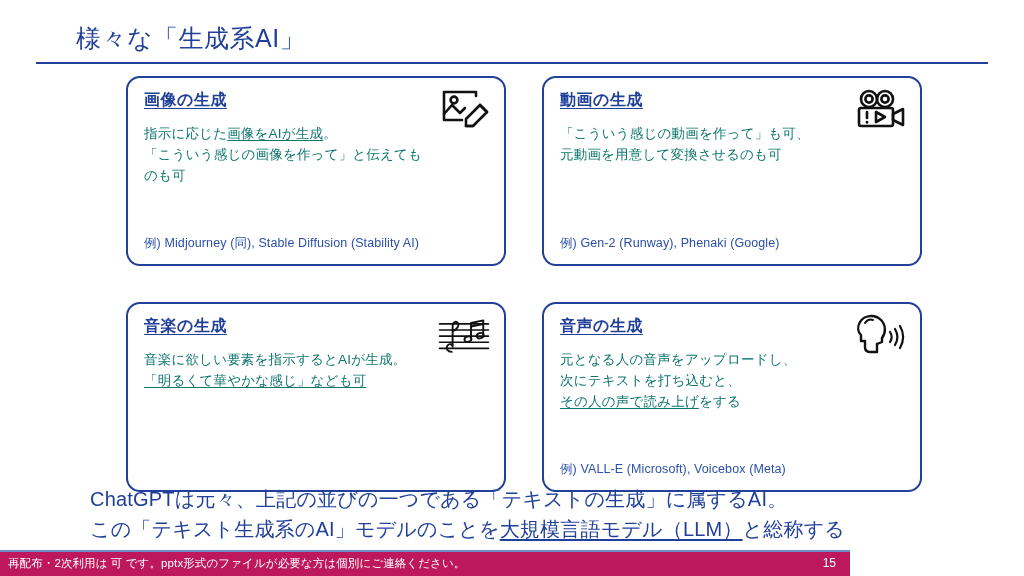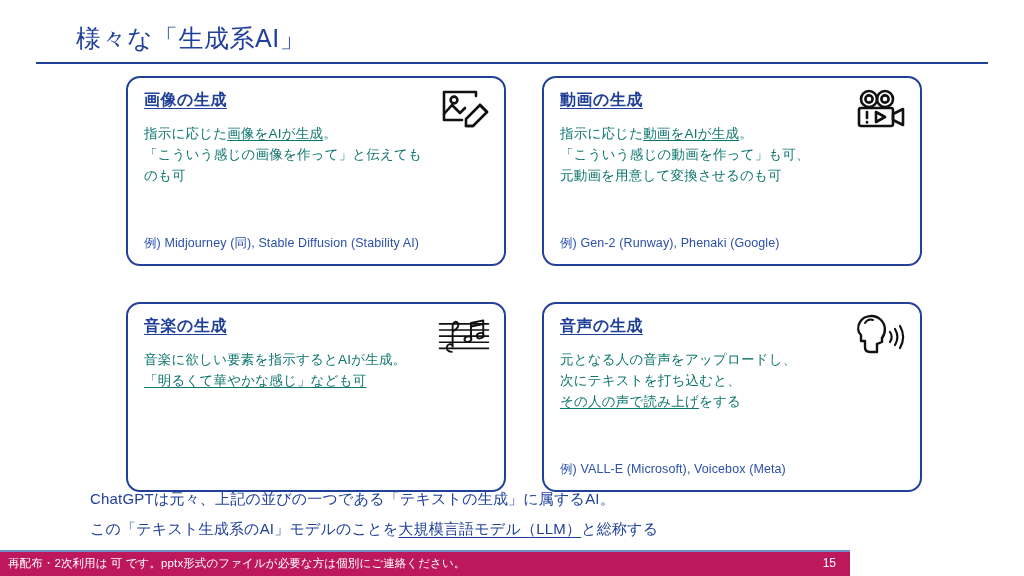--- a/index.html
+++ b/index.html
@@ -103,21 +103,21 @@
   .card-icon svg { display: block; width: 100%; height: 100%; }
 
   
   #summary {
     position: absolute;
     left: 90px;
     top: 484px;
     width: 860px;
   }
   .summary-line {
-    font-size: 15px;
+    font-size: 20px;
     line-height: 30px;
     color: #21409a;
     white-space: nowrap;
     letter-spacing: 0.2px;
   }
   .summary-line .u {
     text-decoration: underline;
     text-underline-offset: 3px;
   }
 
@@ -185,21 +185,20 @@
         <circle cx="33" cy="13" r="3.6"></circle>
         <rect x="7" y="22" width="34" height="18" rx="2"></rect>
         <path d="M41 28 L51 23 L51 39 L41 34 Z"></path>
         <path d="M15 26 L15 32"></path>
         <path d="M15 36 L15 36.5"></path>
         <path d="M24 26 L33 31 L24 36 Z"></path>
       </svg>
     </span>
     <div class="card-heading">動画の生成</div>
     <div class="card-body">
-      <div class="body-line"><span>指示に応じた</span><span class="u">動画をAIが生成</span><span>。</span></div>
       <div class="body-line">「こういう感じの動画を作って」も可、</div>
       <div class="body-line">元動画を用意して変換させるのも可</div>
     </div>
     <div class="card-example">例) Gen-2 (Runway), Phenaki (Google)</div>
   </div>
 
   <div class="card">
     <span class="card-icon">
       <svg viewBox="0 0 64 46" fill="none" stroke="#111111" stroke-width="2" stroke-linecap="round" stroke-linejoin="round">
         <path d="M4 8 L60 8 M4 15 L60 15 M4 22 L60 22 M4 29 L60 29 M4 36 L60 36" stroke-width="1.8"></path>

